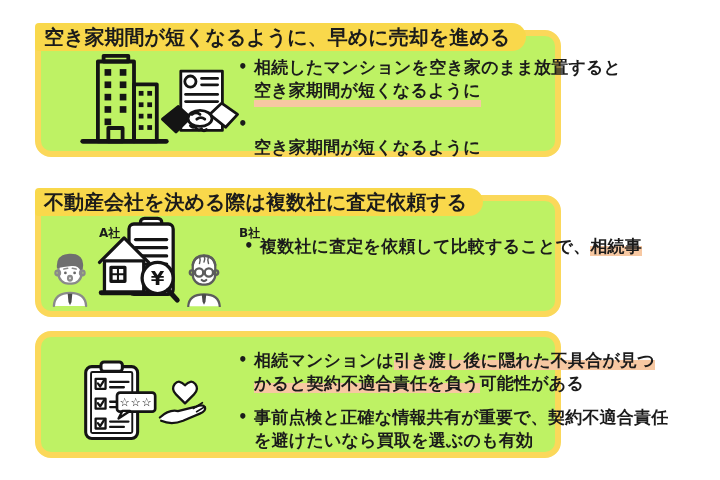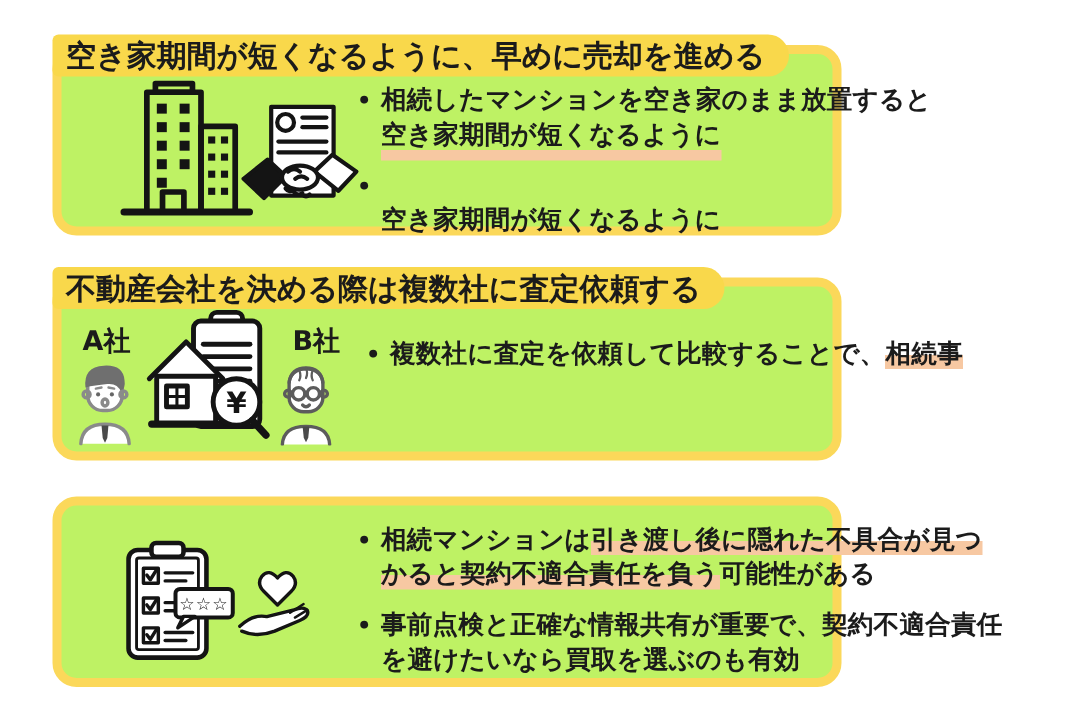--- a/index.html
+++ b/index.html
@@ -2,42 +2,42 @@
 <html><head>
 <meta charset="utf-8">
 <style>
   html,body{margin:0;padding:0;background:#ffffff;}
   body{font-family:"DejaVu Sans","Liberation Sans",sans-serif;color:#1b1b1b;}
   .stage{position:relative;width:720px;height:480px;background:#ffffff;overflow:hidden;}
 
   .panel{position:absolute;left:35px;width:526px;background:#bef264;
          border:6px solid #FBD85A;border-radius:16px;box-sizing:border-box;}
   .panel-1{top:30px;height:127px;}
-  .panel-2{top:185px;height:122px;}
+  .panel-2{top:195px;height:122px;}
   .panel-3{top:331px;height:127px;}
 
   .panel-title{position:absolute;top:-13px;left:-6px;background:#F9D84B;
          color:#1b1b1b;font-weight:800;font-size:20px;line-height:28px;height:28px;
          padding:0 16px 0 9px;border-radius:4px 14px 14px 4px;white-space:nowrap;}
   .panel-title .small{font-size:15px;font-weight:800;}
 
   .bullets{position:absolute;}
   .p1-bullets{left:196px;top:20px;width:446px;}
   .p2-bullets{left:202px;top:34px;width:440px;}
   .p3-bullets{left:196px;top:12px;width:450px;}
   .bullet{position:relative;padding-left:17px;font-size:17px;line-height:23px;
           font-weight:700;letter-spacing:0.2px;}
   .bullet + .bullet{margin-top:11px;}
   .bullet .marker{position:absolute;left:1px;top:0;font-size:15px;}
   .hl{background:linear-gradient(to bottom,transparent 52%,#F7C8A2 52%);}
   .ul{box-shadow:0 7px 0 #F7C8A2;}
 
   .icon-slot{position:absolute;}
   svg{display:block;}
-  .company-label{position:absolute;font-size:18px;font-weight:800;color:#1b1b1b;}
+  .company-label{position:absolute;font-size:12px;font-weight:800;color:#1b1b1b;margin-left:44px;}
 </style>
 </head>
 <body>
 
 <div class="stage">
 
   <section class="panel panel-1">
     <div class="panel-title">空き家期間が短くなるように、早めに売却を進める</div>
 
     <div class="icon-slot" style="left:36px;top:16px;">

